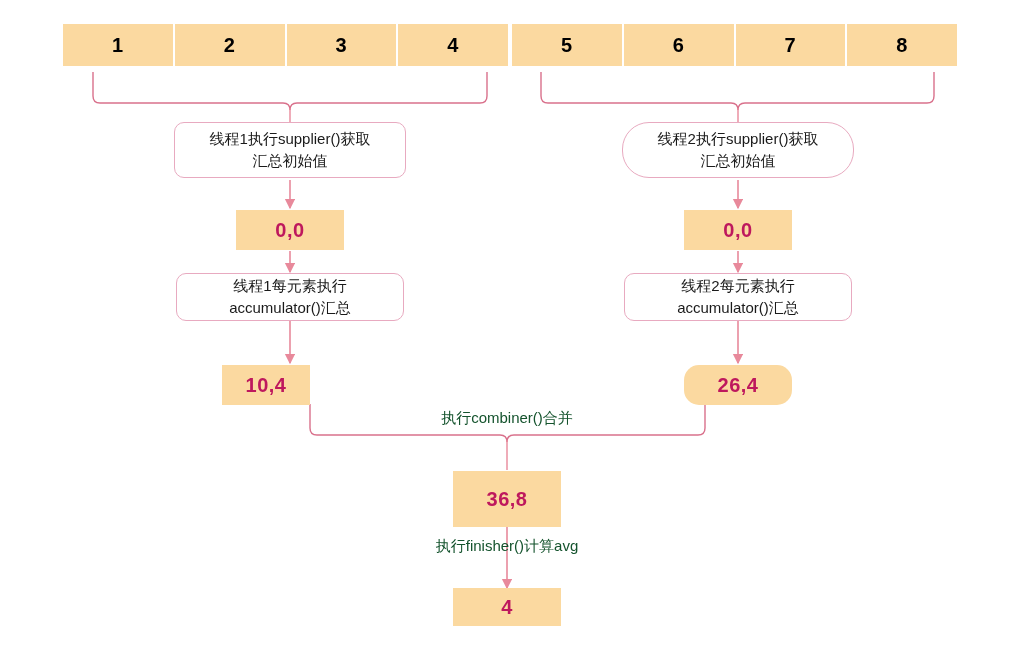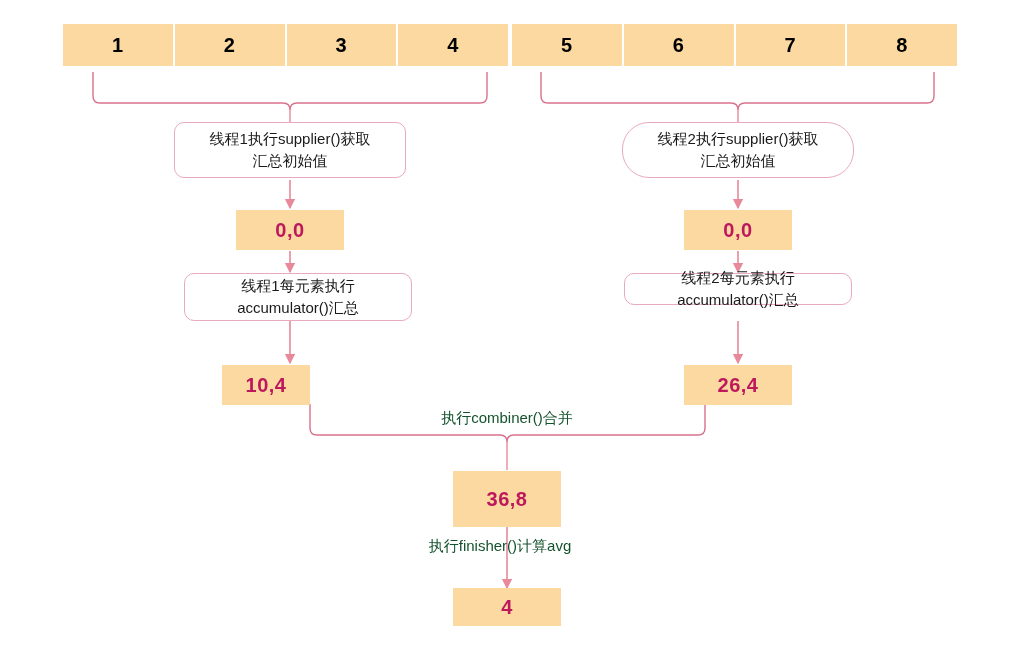--- a/index.html
+++ b/index.html
@@ -149,48 +149,48 @@
 
   <div class="proc-box" style="left:174px; top:122px; width:232px; height:56px;">
     <div>
       <span>线程1执行supplier()获取</span>
       <span>汇总初始值</span>
     </div>
   </div>
 
   <div class="val-box" style="left:236px; top:210px; width:108px; height:40px;">0,0</div>
 
-  <div class="proc-box" style="left:176px; top:273px; width:228px; height:48px;margin-left:8px;">
+  <div class="proc-box" style="left:176px; top:273px; width:228px; height:48px;">
     <div>
       <span>线程1每元素执行</span>
       <span>accumulator()汇总</span>
     </div>
   </div>
 
   <div class="val-box" style="left:222px; top:365px; width:88px; height:40px;">10,4</div>
 
   <div class="proc-box" style="left:622px; top:122px; width:232px; height:56px;border-radius:27px;">
     <div>
       <span>线程2执行supplier()获取</span>
       <span>汇总初始值</span>
     </div>
   </div>
 
   <div class="val-box" style="left:684px; top:210px; width:108px; height:40px;">0,0</div>
 
-  <div class="proc-box" style="left:624px; top:273px; width:228px; height:32px;">
+  <div class="proc-box" style="left:624px; top:273px; width:228px; height:48px;">
     <div>
       <span>线程2每元素执行</span>
       <span>accumulator()汇总</span>
     </div>
   </div>
 
-  <div class="val-box" style="left:684px; top:365px; width:108px; height:40px;">26,4</div>
+  <div class="val-box" style="left:684px; top:365px; width:108px; height:40px;border-radius:15px;">26,4</div>
 
   <div class="edge-label" style="left:307px; top:409px; width:400px;">执行combiner()合并</div>
 
   <div class="val-box" style="left:453px; top:471px; width:108px; height:56px;">36,8</div>
 
-  <div class="edge-label" style="left:300px; top:537px; width:400px;">执行finisher()计算avg</div>
+  <div class="edge-label" style="left:307px; top:537px; width:400px;">执行finisher()计算avg</div>
 
   <div class="val-box" style="left:453px; top:588px; width:108px; height:38px;">4</div>
 
 </div>
 
 </body></html>

